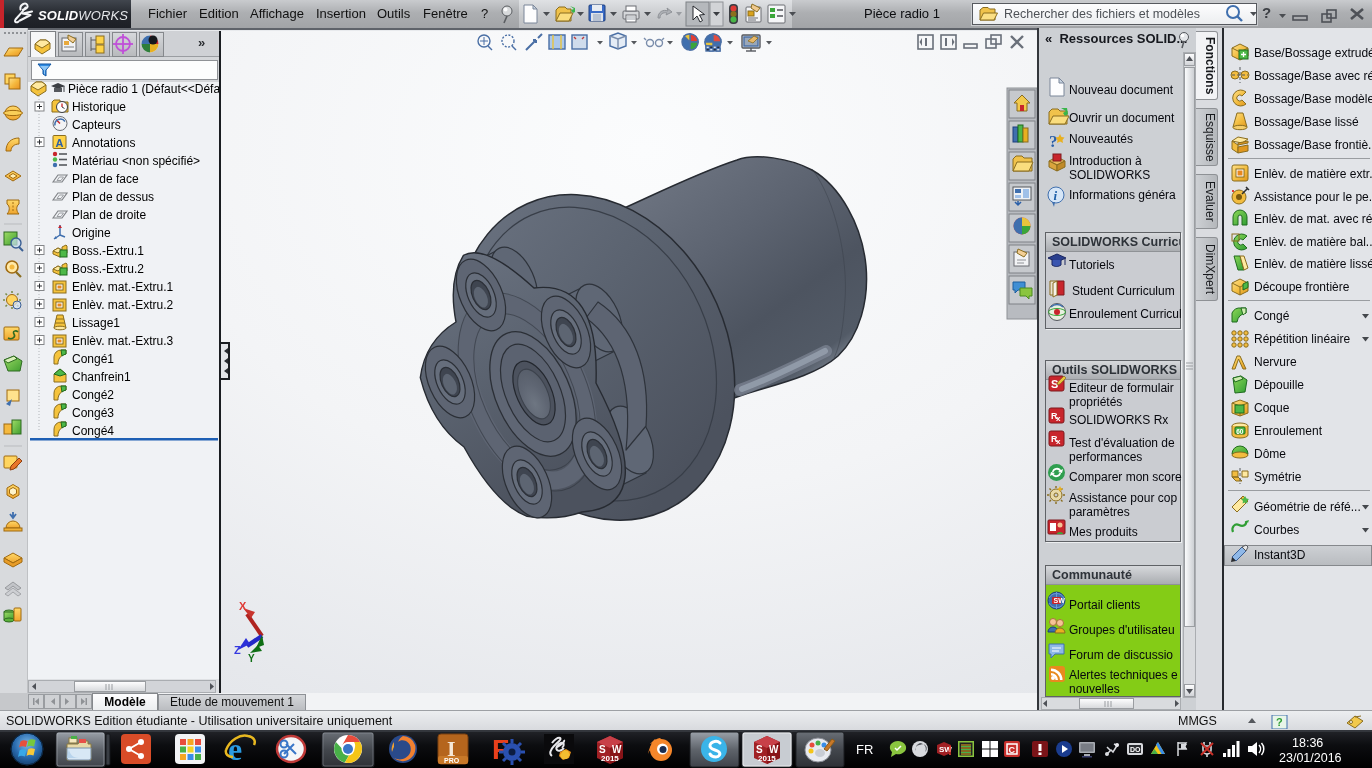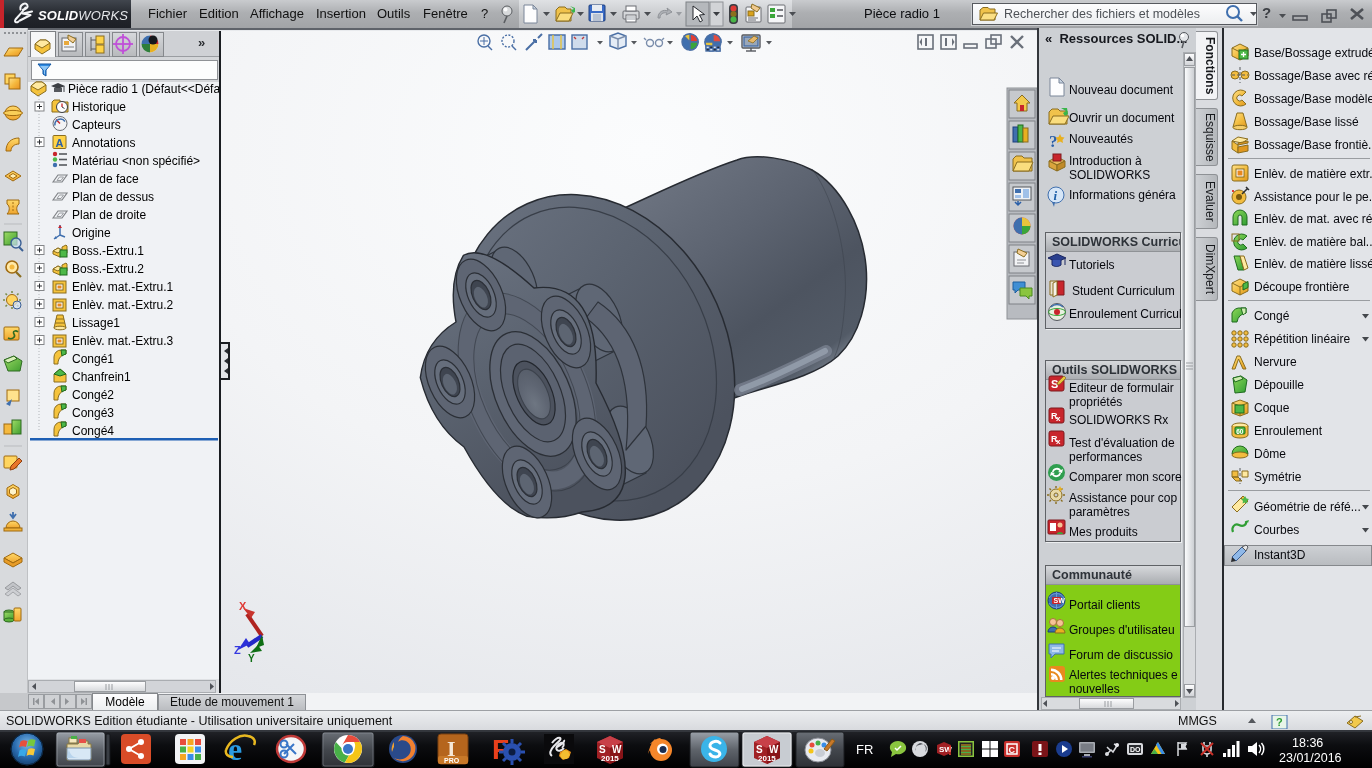--- a/index.html
+++ b/index.html
@@ -634,21 +634,21 @@
         </g>
 <g fill="#8f9296">
           <path d="M11 4 v7 l-4 -3.5 z"></path>
           <rect x="5" y="4" width="1.5" height="7"></rect>
           <path d="M27 4 v7 l-4 -3.5 z"></path>
           <path d="M37 4 v7 l4 -3.5 z"></path>
           <path d="M53 4 v7 l4 -3.5 z"></path>
           <rect x="57.5" y="4" width="1.5" height="7"></rect>
         </g>
 </svg>
-<div class="abs" style="left:92px;top:0;width:66px;height:17px;background:linear-gradient(#fdfdfe,#eceef0);border:1px solid #85888c;border-bottom:none;font-size:12px;font-weight:normal;color:#000;text-align:center;line-height:16px">Modèle</div>
+<div class="abs" style="left:92px;top:0;width:66px;height:17px;background:linear-gradient(#fdfdfe,#eceef0);border:1px solid #85888c;border-bottom:none;font-size:12px;font-weight:bold;color:#000;text-align:center;line-height:16px">Modèle</div>
 <div class="abs" style="left:158px;top:1px;width:148px;height:16px;background:linear-gradient(#d5d7da,#bbbdc1);border:1px solid #8e9196;border-bottom:none;font-size:12px;color:#111;text-align:center;line-height:15px">Etude de mouvement 1</div>
 </div>
 <div class="abs" id="statusbar">
       <span style="position:absolute;left:6px;top:3px">SOLIDWORKS Edition étudiante - Utilisation universitaire uniquement</span>
       <span style="position:absolute;left:1178px;top:3px">MMGS</span>
       <svg style="position:absolute;left:1245px;top:4px" width="120" height="14" viewBox="0 0 120 14">
         <path d="M3 8 l4 -5 4 5 z" fill="#55585d"></path>
         <rect x="27" y="0" width="15" height="14" fill="#e8f5e8" stroke="#3f6fae"></rect>
         <text x="31" y="11" font-size="11" font-weight="bold" fill="#2f9e34">?</text>
         <g transform="translate(100,0)">

